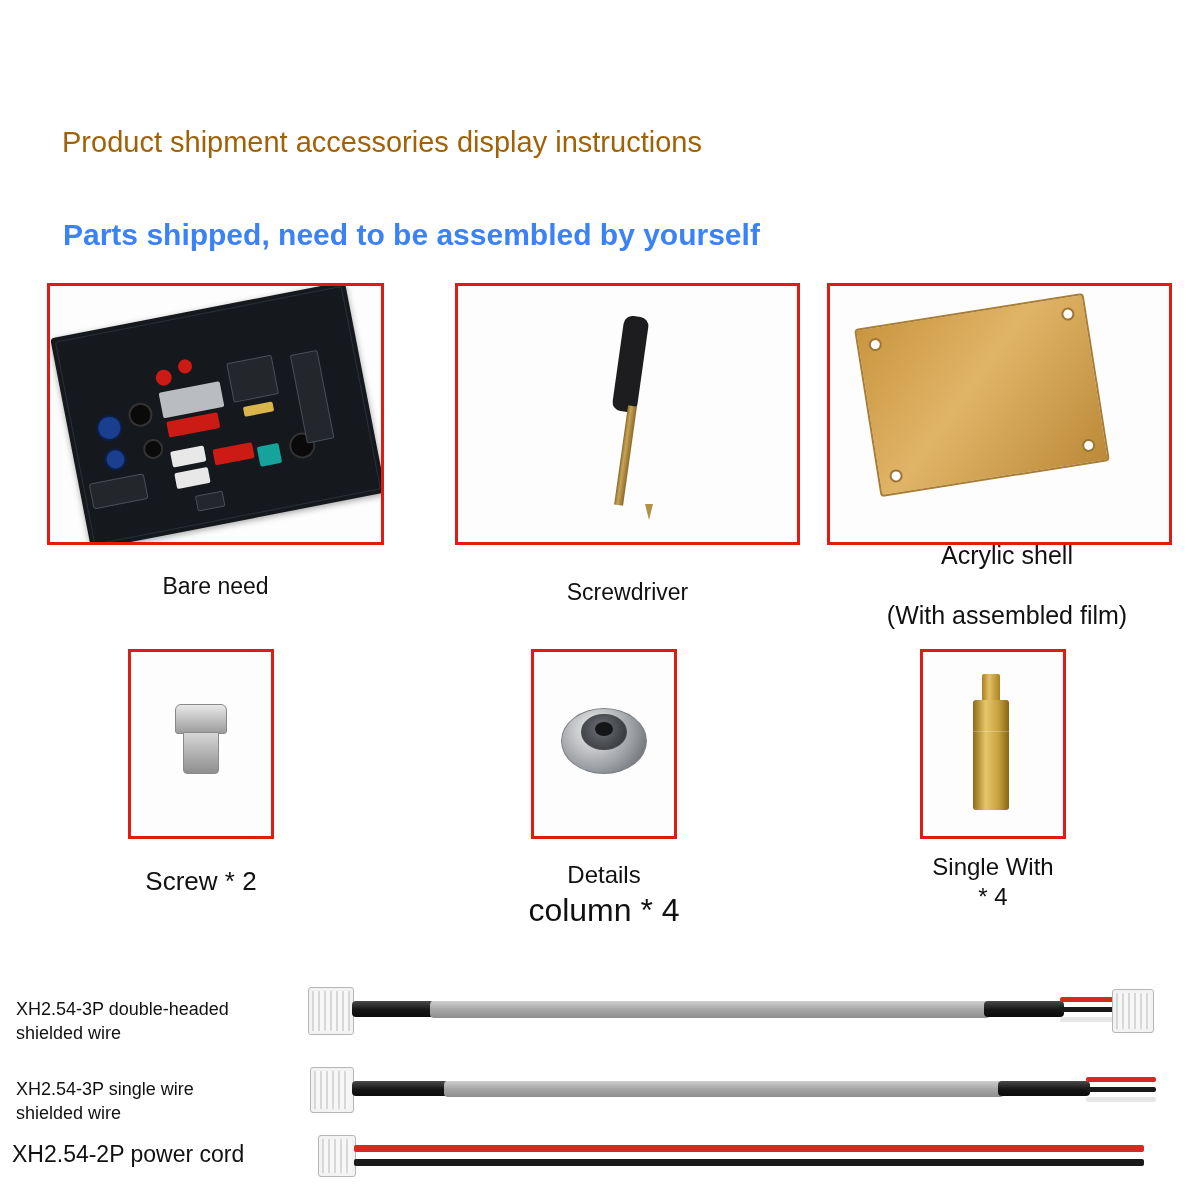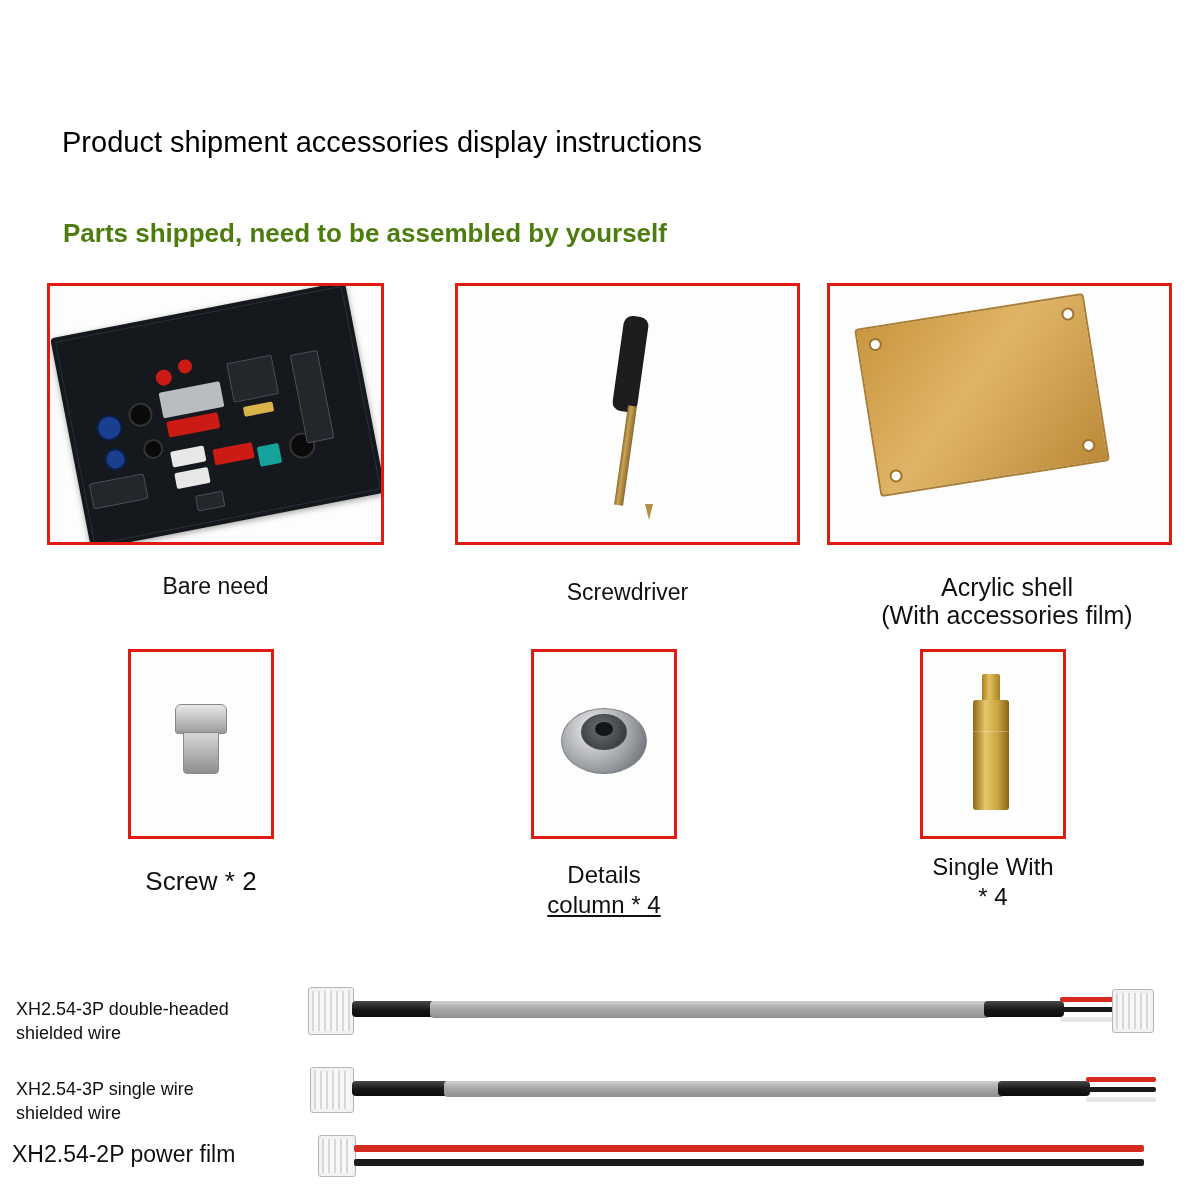--- a/index.html
+++ b/index.html
@@ -24,28 +24,28 @@
     font-size: 49px;
     font-weight: 700;
     letter-spacing: -0.5px;
     color: #0d0d0d;
   }
   .subtitle {
     position: absolute;
     left: 62px; top: 126px;
     font-size: 29px;
     font-weight: 400;
-    color: #000000;
+    color: #a16207;
   }
   .redline {
     position: absolute;
     left: 63px; top: 218px;
-    font-size: 26px;
+    font-size: 30px;
     font-weight: 700;
-    color: #4d7c0f;
+    color: #3b82f6;
     text-align: right;
   }
 
   
   .cell { position: absolute; }
   .framebox {
     position: absolute;
     border: 3px solid #e01b12;
     background: #fdfdfd;
     overflow: hidden;
@@ -261,22 +261,22 @@
 
   <div class="cell">
     <div class="framebox" style="left:827px; top:283px; width:345px; height:262px;">
       <div class="acrylic">
         <div class="hole" style="left:10px;top:10px;"></div>
         <div class="hole" style="right:10px;top:10px;"></div>
         <div class="hole" style="left:10px;bottom:10px;"></div>
         <div class="hole" style="right:10px;bottom:10px;"></div>
       </div>
     </div>
-    <div class="caption big" style="left:827px; top:572px; width:360px;text-align:center;">Acrylic shell</div>
-    <div class="caption big" style="left:817px; top:600px; width:380px;">(With accessories film)</div>
+    <div class="caption big" style="left:827px; top:540px; width:360px;text-align:center;">Acrylic shell</div>
+    <div class="caption big" style="left:817px; top:600px; width:380px;">(With assembled film)</div>
   </div>
 
   <div class="cell">
     <div class="framebox" style="left:128px; top:649px; width:146px; height:190px;">
       <div style="position:absolute;left:0;top:0;width:100%;height:100%;">
         <div class="screw-head" style="left:44px;top:52px;width:52px;height:30px;"></div>
         <div class="screw-body" style="left:52px;top:80px;width:36px;height:42px;"></div>
       </div>
     </div>
     <div class="caption big" style="left:108px; top:865px; width:186px; font-size:26px;">Screw * 2</div>
@@ -284,21 +284,21 @@
 
   <div class="cell">
     <div class="framebox" style="left:531px; top:649px; width:146px; height:190px;">
       <div style="position:absolute;left:0;top:0;width:100%;height:100%;">
         <div class="mag-outer" style="left:27px;top:56px;width:86px;height:66px;"></div>
         <div class="mag-inner" style="left:47px;top:62px;width:46px;height:36px;"></div>
         <div class="mag-hole" style="left:61px;top:70px;width:18px;height:14px;"></div>
       </div>
     </div>
     <div class="caption" style="left:501px; top:860px; width:206px; font-size:24px;">Details</div>
-    <div class="caption" style="left:501px; top:890px; width:206px; font-size:24px;text-decoration:underline;">column * 4</div>
+    <div class="caption" style="left:501px; top:890px; width:206px; font-size:32px;">column * 4</div>
   </div>
 
   <div class="cell">
     <div class="framebox" style="left:920px; top:649px; width:146px; height:190px;">
       <div style="position:absolute;left:0;top:0;width:100%;height:100%;">
         <div class="so-thread" style="left:59px;top:22px;width:18px;height:28px;"></div>
         <div class="so-body" style="left:50px;top:48px;width:36px;height:110px;"></div>
       </div>
     </div>
     <div class="caption" style="left:900px; top:852px; width:186px; font-size:24px;">Single With</div>
@@ -336,21 +336,21 @@
       <div class="cable-black" style="left:52px;top:26px;width:96px;height:15px;"></div>
       <div class="cable-grey" style="left:144px;top:26px;width:560px;height:16px;"></div>
       <div class="cable-black" style="left:698px;top:26px;width:92px;height:15px;"></div>
       <div class="wire-red" style="left:786px;top:22px;width:70px;height:5px;"></div>
       <div class="wire-blk" style="left:786px;top:32px;width:70px;height:5px;"></div>
       <div class="wire-wht" style="left:786px;top:42px;width:70px;height:5px;"></div>
     </div>
   </div>
 
   <div class="cell">
-    <div class="wire-label bold" style="left:12px; top:1140px; width:290px;">XH2.54-2P power film</div>
+    <div class="wire-label bold" style="left:12px; top:1140px; width:290px;">XH2.54-2P power cord</div>
 
     <div style="position:absolute;left:310px;top:1125px;width:870px;height:60px;">
       <div class="conn" style="left:8px;top:10px;width:38px;height:42px;">
         <div class="conn-ribs"></div>
       </div>
       <div class="wire-red" style="left:44px;top:20px;width:790px;height:7px;"></div>
       <div class="wire-blk" style="left:44px;top:34px;width:790px;height:7px;"></div>
     </div>
   </div>
 

